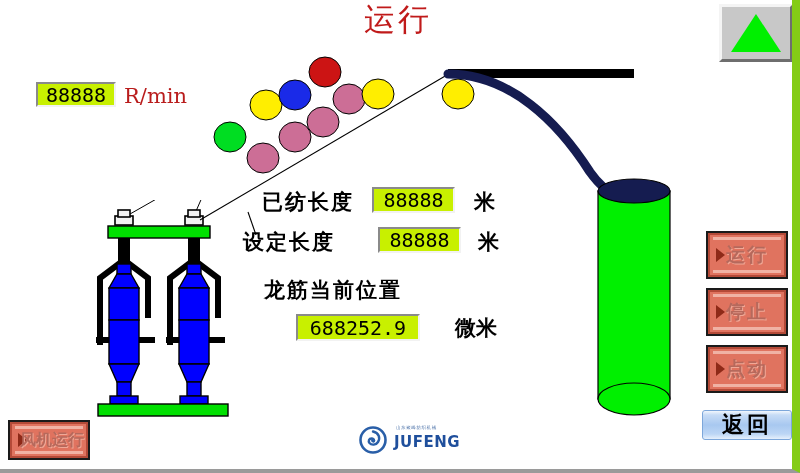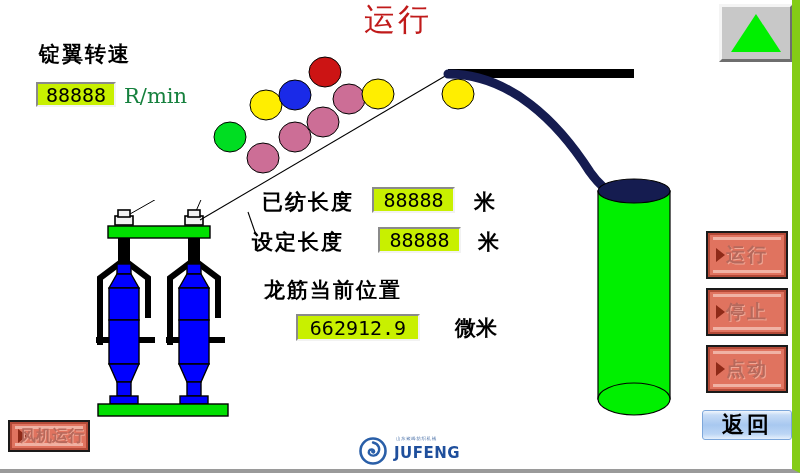--- a/index.html
+++ b/index.html
@@ -47,21 +47,21 @@
   }
   .unit-cjk {
     font-size: 21px;
     color: #000000;
     white-space: nowrap;
     line-height: 26px;
   }
   .unit-ascii {
     font-family: "DejaVu Serif", "Liberation Serif", serif;
     font-size: 21px;
-    color: #15803d;
+    color: #b91c1c;
     white-space: nowrap;
     line-height: 26px;
   }
 
   
   .readout {
     background: #c8f000;
     border-top: 2px solid #8a8a8a;
     border-left: 2px solid #8a8a8a;
     border-right: 2px solid #f2f2f2;
@@ -158,21 +158,21 @@
   }
 
   
   #machine-svg, #flyer-svg, #can-svg, #path-svg {
     position: absolute;
     pointer-events: none;
   }
 
   
   #logo {
-    left: 358px; top: 434px;
+    left: 358px; top: 423px;
     width: 106px; height: 32px;
   }
   #logo-word {
     position: absolute;
     left: 36px; top: 11px;
     font-family: "DejaVu Sans", "Liberation Sans", sans-serif;
     font-weight: bold;
     font-size: 15px;
     letter-spacing: 0.5px;
     color: #1f4f9c;
@@ -193,21 +193,20 @@
 <body>
 
 <div id="screen">
 
   <div class="abs cjk" id="title">运行</div>
 
   <div class="abs" id="btn-up" style="left:719px; top:4px; width:74px; height:58px;">
     <div class="tri-up"></div>
   </div>
 
-  <div class="abs cjk label-cjk" style="left:39px; top:41px;">锭翼转速</div>
 
   <div class="abs readout" style="left:36px; top:82px; width:80px; height:25px;">88888</div>
 
   <div class="abs unit-ascii" style="left:124px; top:83px;">R/min</div>
 
   <svg id="machine-svg" width="200" height="240" style="left:60px; top:200px;" viewBox="0 0 200 240">
 
     <line x1="63" y1="18" x2="200" y2="-60" stroke="#000" stroke-width="1"></line>
     <line x1="133" y1="18" x2="168" y2="-62" stroke="#000" stroke-width="1"></line>
 
@@ -288,29 +287,29 @@
 
     <ellipse cx="54" cy="26" rx="36" ry="12" fill="#151c50" stroke="#000" stroke-width="1.2"></ellipse>
   </svg>
 
   <div class="abs cjk label-cjk" style="left:262px; top:189px;">已纺长度</div>
 
   <div class="abs readout" style="left:372px; top:187px; width:83px; height:26px;">88888</div>
 
   <div class="abs cjk unit-cjk" style="left:474px; top:189px;">米</div>
 
-  <div class="abs cjk label-cjk" style="left:252px; top:229px;text-align:right;">设定长度</div>
+  <div class="abs cjk label-cjk" style="left:243px; top:229px;text-align:right;">设定长度</div>
 
   <div class="abs readout" style="left:378px; top:227px; width:83px; height:26px;">88888</div>
 
   <div class="abs cjk unit-cjk" style="left:478px; top:229px;">米</div>
 
   <div class="abs cjk label-cjk" style="left:264px; top:277px;">龙筋当前位置</div>
 
-  <div class="abs readout" style="left:296px; top:314px; width:124px; height:27px;">662912.9</div>
+  <div class="abs readout" style="left:296px; top:314px; width:124px; height:27px;">688252.9</div>
 
   <div class="abs cjk unit-cjk" style="left:455px; top:315px;text-align:center;">微米</div>
 
   <div class="btn-red" style="left:706px; top:231px; width:82px; height:48px;">
     <div class="bevel-top"></div>
     <div class="bevel-bot"></div>
     <div class="tri"></div>
     <div class="btn-caption cjk">运行</div>
   </div>
 
@@ -325,21 +324,21 @@
     <div class="bevel-top"></div>
     <div class="bevel-bot"></div>
     <div class="tri"></div>
     <div class="btn-caption cjk">点动</div>
   </div>
 
   <div class="abs" id="btn-return" style="left:702px; top:410px; width:90px; height:30px;">
     <div class="btn-caption cjk">返回</div>
   </div>
 
-  <div class="btn-red" style="left:8px; top:420px; width:82px; height:32px;">
+  <div class="btn-red" style="left:8px; top:420px; width:82px; height:40px;">
     <div class="bevel-top"></div>
     <div class="bevel-bot"></div>
     <div class="tri"></div>
     <div class="btn-caption cjk" style="font-size:16px; letter-spacing:0px; left:6px;">风机运行</div>
   </div>
 
   <div class="abs" id="logo">
     <svg width="34" height="30" viewBox="0 0 34 30" style="position:absolute; left:0; top:2px;">
       <circle cx="15" cy="15" r="12.5" fill="none" stroke="#2a5fa8" stroke-width="2.6"></circle>
       <path d="M 15 6.5 C 21 8, 22.5 13, 20 17 C 18 20.2, 13.5 20.5, 11.5 18

